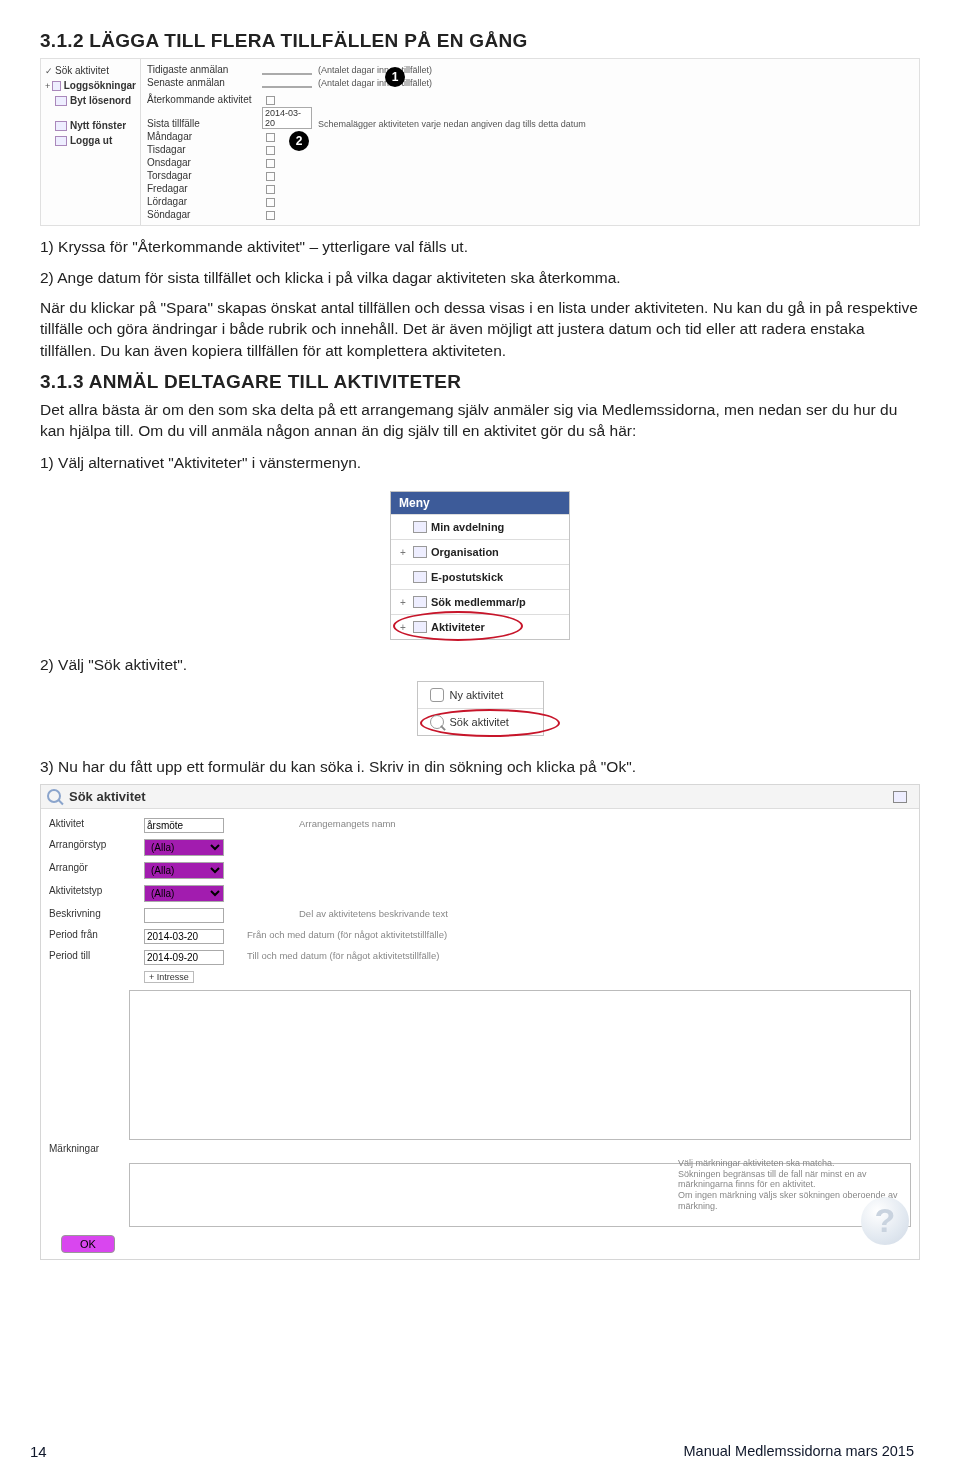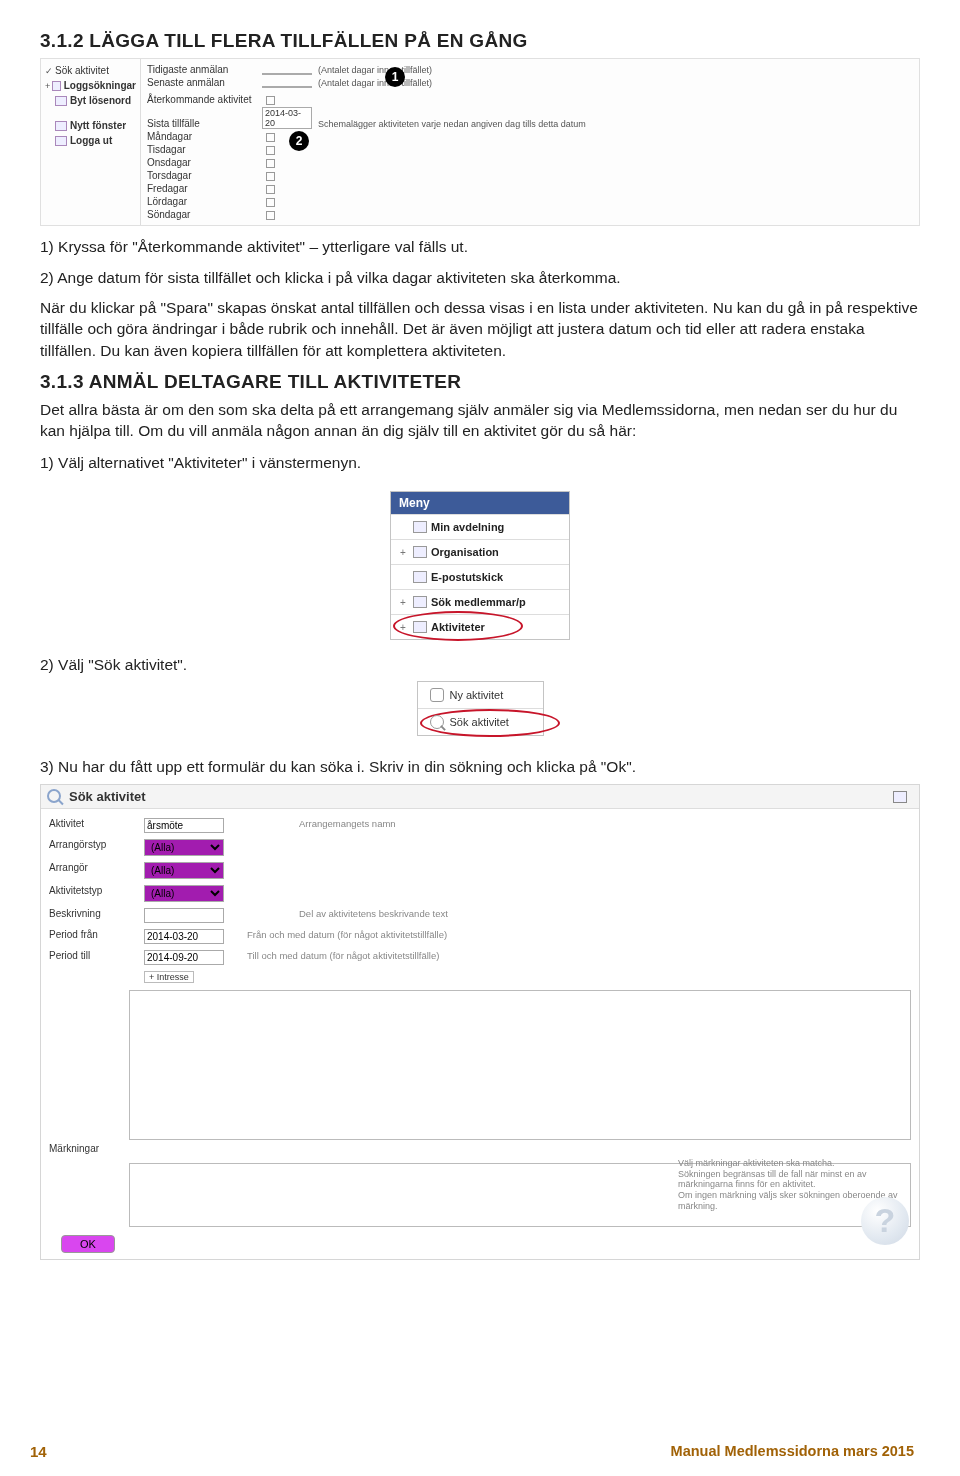--- a/index.html
+++ b/index.html
@@ -68,21 +68,21 @@
   .form-ss select { width:80px; background:#a21caf;}
   .form-ss input.wide { width:80px;}
   .form-ss .hint { color:#888; margin-left:8px; font-size:9.5px;}
   .form-ss .bigbox { border:1px solid #bbb; height:150px; margin:4px 8px 0 88px; }
   .form-ss .bigbox2 { border:1px solid #bbb; height:64px; margin:6px 8px 0 88px; position:relative;}
   .form-ss .box2note { position:absolute; right:2px; top:-6px; font-size:9px; color:#888; line-height:1.2; width:230px;}
   .form-ss .ok { margin:8px 0 0 20px; border:1px solid #999; background:#d946ef; padding:2px 18px; border-radius:4px; font-size:11px;}
   .help-q { position:absolute; right:10px; bottom:14px; width:48px; height:48px; border-radius:50%; background:radial-gradient(circle at 35% 30%, #fff, #e1e8f0 60%, #cfd8e4); color:#c9d3df; font-size:34px; font-weight:700; display:flex; align-items:center; justify-content:center;}
   .pr-ic { position:absolute; right:12px; top:6px; width:14px; height:12px; border:1px solid #888; background:#eef;}
 
-  .footer { position:absolute; bottom:16px; left:0; right:0; display:flex; justify-content:space-between; padding:0 46px 0 30px; font-size:14.5px; color:#a16207;font-weight:bold;}
+  .footer { position:absolute; bottom:16px; left:0; right:0; display:flex; justify-content:space-between; padding:0 46px 0 30px; font-size:14.5px; color:#0f172a;}
   .footer .pg { font-size:15px; }
 </style>
 </head>
 <body>
 
 <div class="page">
 
   <div class="right-col">
     <h2 class="sect">3.1.2 LÄGGA TILL FLERA TILLFÄLLEN PÅ EN GÅNG</h2>
 

